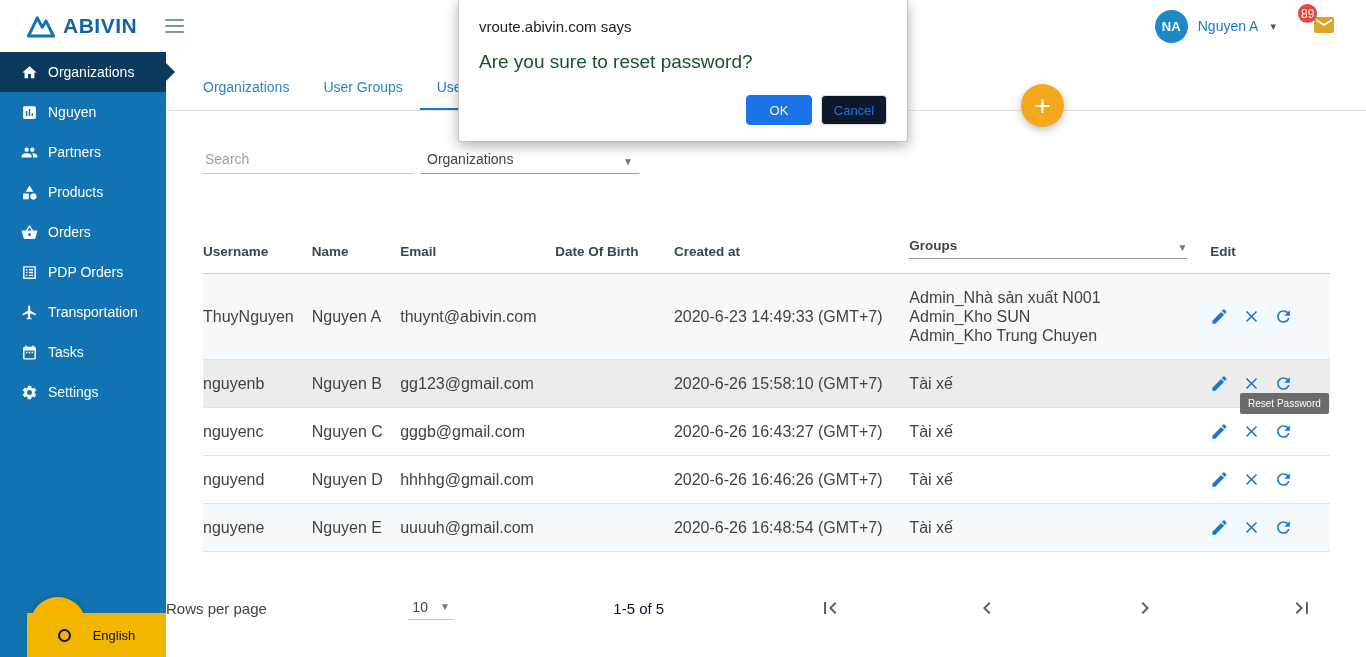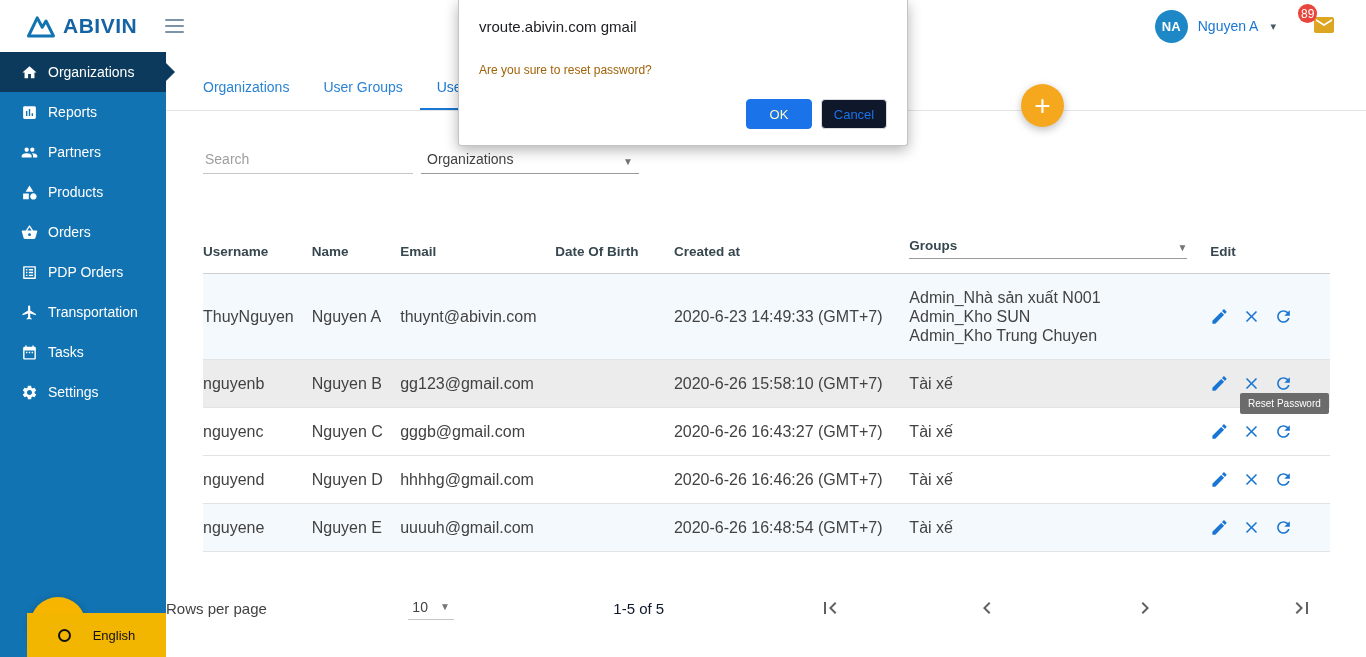--- a/index.html
+++ b/index.html
@@ -71,21 +71,21 @@
   .pagination { margin-top:44px; display:flex; align-items:center; justify-content:space-between; padding-right:52px; gap:18px; }
   .rpp-label { font-size:15px; color:#424242; margin-right:8px; }
   .rpp-select { display:flex; align-items:center; gap:12px; border-bottom:1px solid #c6c6c6; padding:2px 4px 4px 4px; font-size:14px; cursor:pointer; margin-right:26px; }
   .range { font-size:15px; color:#0f172a; margin-right:20px; }
   .pg-btn { width:24px; height:24px; cursor:pointer; }
   .pg-btn svg { width:24px; height:24px; fill:#616161; }
 
   
   .dialog { position:absolute; left:458px; top:0; width:450px; background:#fff; border:1px solid #c4c4c4; border-top:none; border-radius:0 0 3px 3px; box-shadow:0 4px 14px rgba(0,0,0,.3); z-index:100; padding:18px 20px 16px 20px; }
   .dialog-title { font-size:15px; color:#202124; }
-  .dialog-msg { font-size:12px; color:#a16207; margin-top:28px; }
+  .dialog-msg { font-size:19px; color:#14532d; margin-top:16px; }
   .dialog-actions { margin-top:22px; display:flex; justify-content:flex-end; gap:9px; }
   .btn { height:30px; min-width:66px; border-radius:4px; font-size:13px; font-family:inherit; cursor:pointer; }
   .btn-ok { background:#1a73e8; border:1px solid #1a73e8; color:#fef9c3; }
   .btn-cancel { background:#0f172a; border:1px solid #dadce0; color:#1a73e8; }
 </style>
 </head>
 <body>
 
 <div class="topbar">
   <div class="brand">
@@ -117,21 +117,21 @@
       <div class="sb-item active">
         <svg viewBox="0 0 24 24">
           <path d="M10 20v-6h4v6h5v-8h3L12 3 2 12h3v8z"></path>
         </svg>
         <span>Organizations</span>
       </div>
       <div class="sb-item">
         <svg viewBox="0 0 24 24">
           <path d="M19 3H5c-1.1 0-2 .9-2 2v14c0 1.1.9 2 2 2h14c1.1 0 2-.9 2-2V5c0-1.1-.9-2-2-2zM9 17H7v-7h2v7zm4 0h-2V7h2v10zm4 0h-2v-4h2v4z"></path>
         </svg>
-        <span>Reports</span>
+        <span>Nguyen</span>
       </div>
       <div class="sb-item">
         <svg viewBox="0 0 24 24">
           <path d="M16 11c1.66 0 2.99-1.34 2.99-3S17.66 5 16 5c-1.66 0-3 1.34-3 3s1.34 3 3 3zm-8 0c1.66 0 2.99-1.34 2.99-3S9.66 5 8 5C6.34 5 5 6.34 5 8s1.34 3 3 3zm0 2c-2.33 0-7 1.17-7 3.5V19h14v-2.5c0-2.33-4.67-3.5-7-3.5zm8 0c-.29 0-.62.02-.97.05 1.16.84 1.97 1.97 1.97 3.45V19h6v-2.5c0-2.33-4.67-3.5-7-3.5z"></path>
         </svg>
         <span>Partners</span>
       </div>
       <div class="sb-item">
         <svg viewBox="0 0 24 24">
           <path d="M12 2l-5.5 9h11L12 2zm5.5 11c-2.49 0-4.5 2.01-4.5 4.5s2.01 4.5 4.5 4.5 4.5-2.01 4.5-4.5-2.01-4.5-4.5-4.5zM3 21.5h8v-8H3v8z"></path>
@@ -387,19 +387,19 @@
       <svg viewBox="0 0 24 24">
           <path d="M5.59 7.41L10.18 12l-4.59 4.59L7 18l6-6-6-6zM16 6h2v12h-2z"></path>
         </svg>
     </span>
   </div>
 
   <div class="tooltip">Reset Password</div>
 </div>
 
 <div class="dialog">
-  <div class="dialog-title">vroute.abivin.com gmail</div>
+  <div class="dialog-title">vroute.abivin.com says</div>
   <div class="dialog-msg">Are you sure to reset password?</div>
   <div class="dialog-actions">
     <button class="btn btn-ok">OK</button>
     <button class="btn btn-cancel">Cancel</button>
   </div>
 </div>
 
 </body></html>

